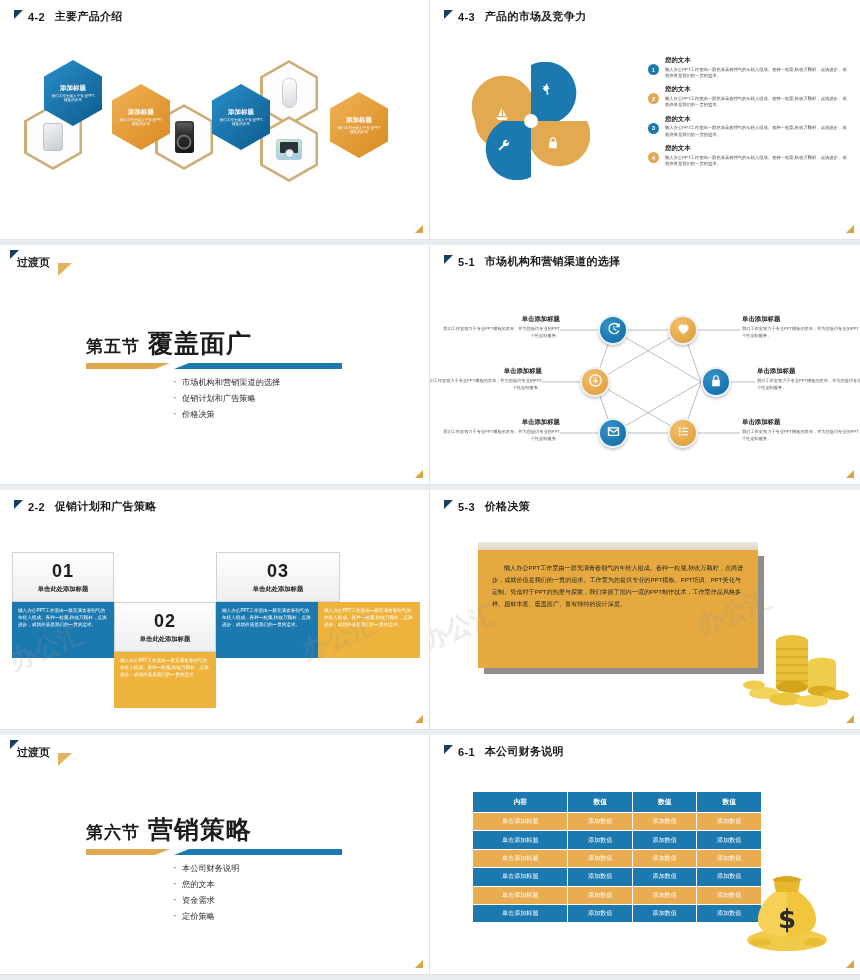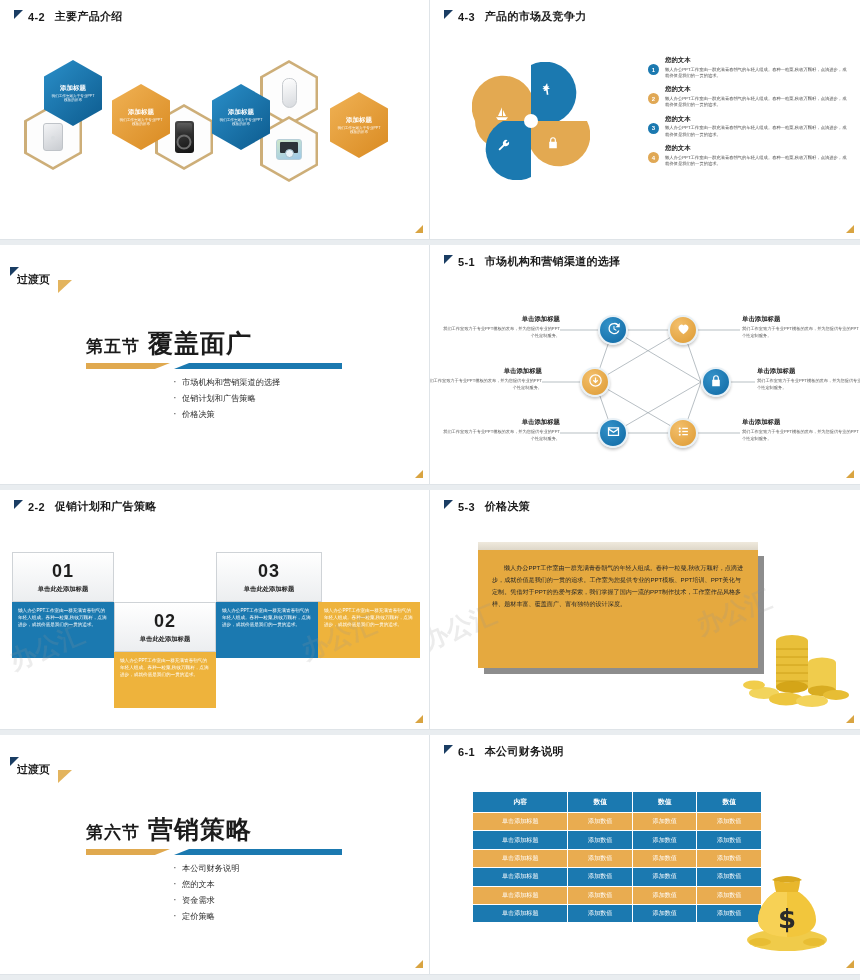--- a/index.html
+++ b/index.html
@@ -91,21 +91,21 @@
   .list43 { position: absolute; left: 218px; top: 56px; width: 200px; }
   .li43 { display: flex; gap: 6px; margin-bottom: 6px; }
   .li43 .bullet { flex: 0 0 auto; width: 11px; height: 11px; border-radius:50%; color:#fff;
     font-size:6px; display:flex;align-items:center;justify-content:center; margin-top:8px; font-weight:bold;}
   .li43 .bullet.b { background:#1b79b0; }
   .li43 .bullet.o { background:#e0a855; }
   .li43 .body .t { font-size:6.4px; font-weight:bold; color:#1a1a1a; margin-bottom:1.5px;}
   .li43 .body .d { font-size:4.3px; color:#4a4a4a; line-height:1.5; }
 
   
-  .trans-tab { position: absolute; left: 10px; top: 24px; }
+  .trans-tab { position: absolute; left: 10px; top: 7px; }
   .trans-tab .lbl { font-size: 11px; font-weight: bold; color:#1b1b1b; padding-left:7px;}
   .trans-tab .tri-blue { position:absolute; left:0; top:-2px; width:0;height:0;
     border-left: 9px solid #1a3d63; border-bottom: 9px solid transparent;}
   .trans-tab .tri-orange { position:absolute; left:48px; top:11px; width:0;height:0;
     border-left: 14px solid #e3b45e; border-bottom: 13px solid transparent;}
   .trans-center { position:absolute; left:86px; top:74px; width:270px;margin-top:8px; }
   .trans-row { display:flex; align-items:flex-end; gap: 8px;}
   .trans-sec { font-size: 17px; font-weight:bold; color:#1c1c1c; letter-spacing:1px; padding-bottom:2px;}
   .trans-title { font-size: 25px; font-weight:bold; color:#1c1c1c; letter-spacing:1px; }
   .bars { display:flex; margin-top:3px; }
@@ -449,21 +449,21 @@
 
       <div class="card" style="left:102px; top:50px;">
         <div class="head" style="width:102px">
           <span class="n">02</span>
           <span class="s">单击此处添加标题</span>
         </div>
         <div class="body orange" style="width:102px">懒人办公PPT工作室由一群充满青春朝气的年轻人组成。春种一粒粟,秋收万颗籽，点滴进步，成就价值是我们的一贯的追求。</div>
       </div>
 
       <div class="card" style="left:204px; top:0px;">
-        <div class="head" style="width:106px">
+        <div class="head" style="width:124px">
           <span class="n">03</span>
           <span class="s">单击此处添加标题</span>
         </div>
         <div class="body blue" style="width:102px">懒人办公PPT工作室由一群充满青春朝气的年轻人组成。春种一粒粟,秋收万颗籽，点滴进步，成就价值是我们的一贯的追求。</div>
       </div>
 
       <div class="card" style="left:306px; top:50px;">
         <div class="body orange" style="width:102px">懒人办公PPT工作室由一群充满青春朝气的年轻人组成。春种一粒粟,秋收万颗籽，点滴进步，成就价值是我们的一贯的追求。</div>
       </div>
     </div>

